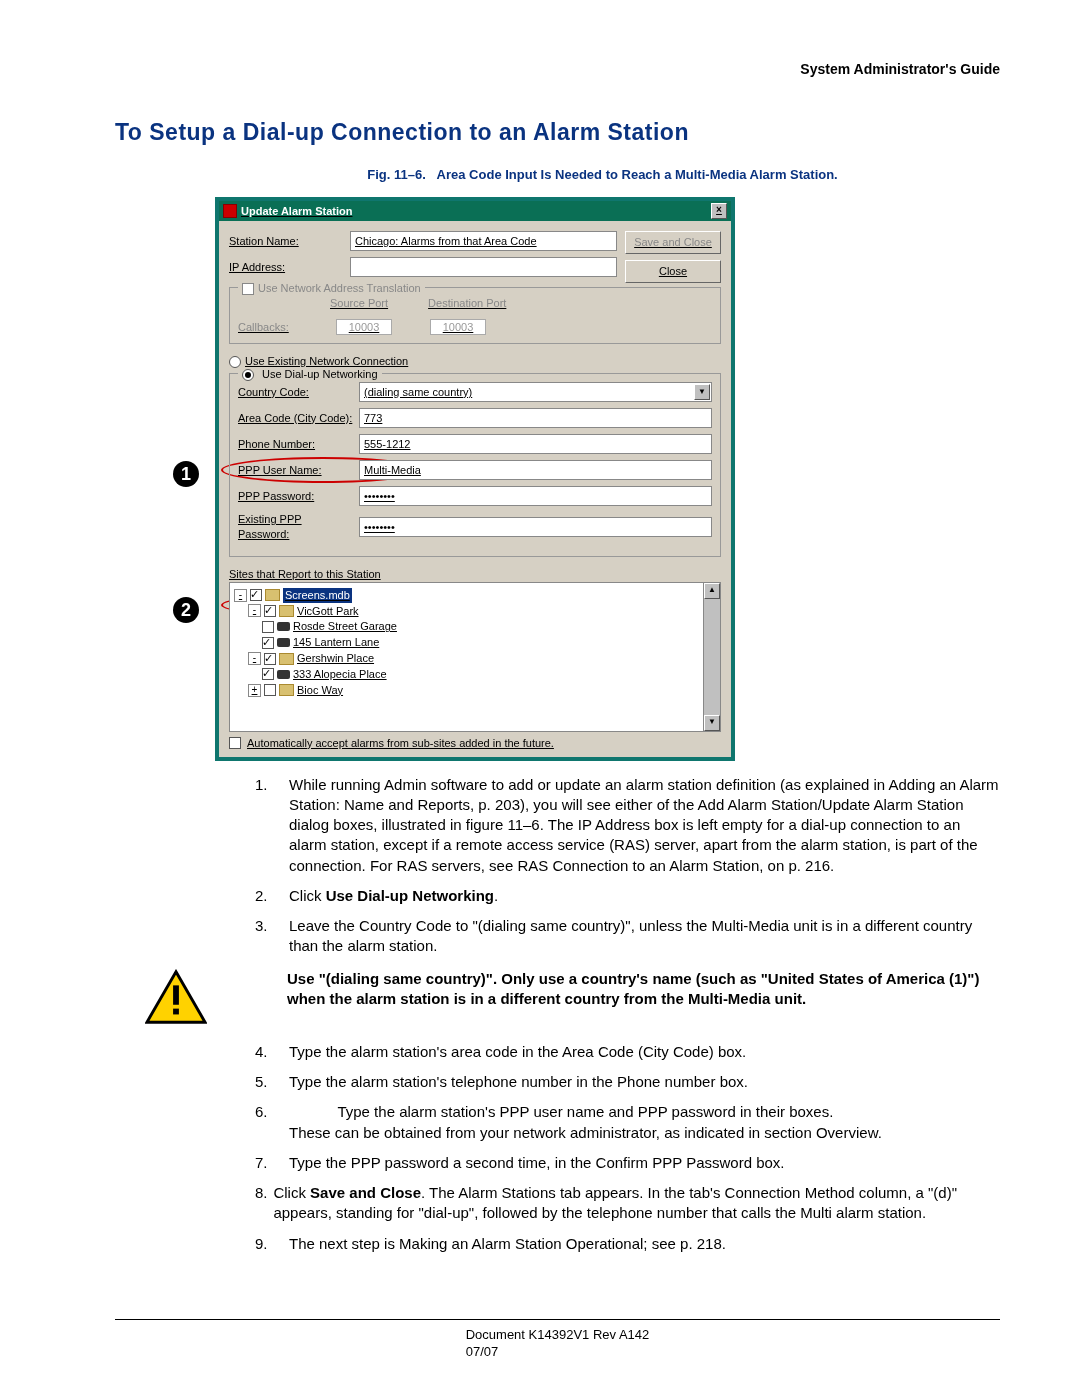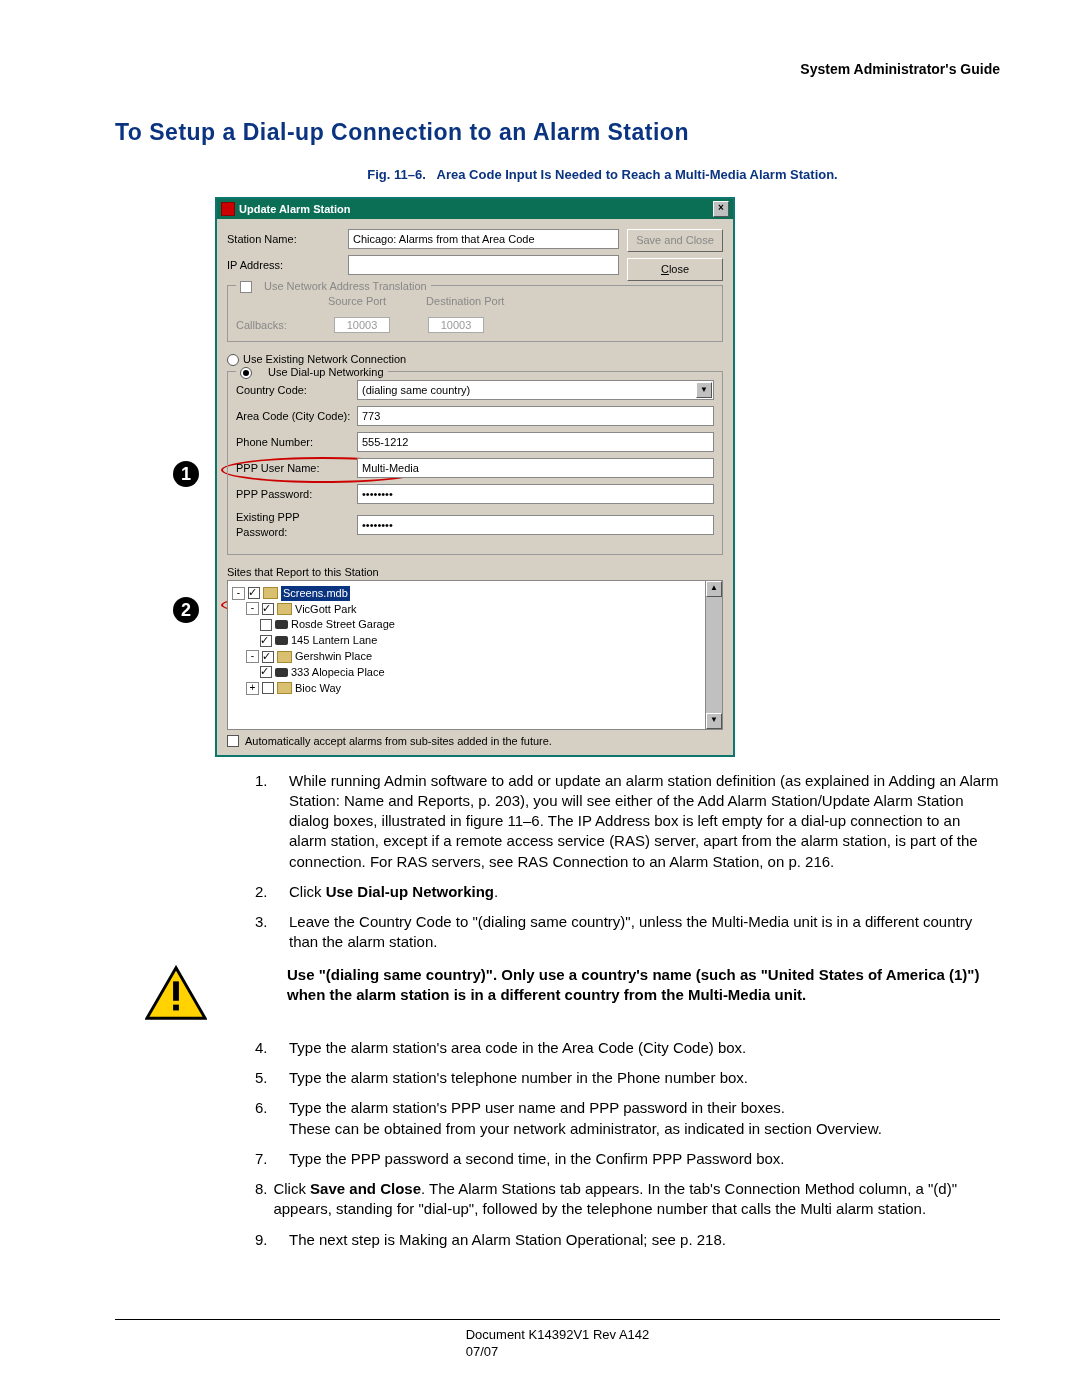--- a/index.html
+++ b/index.html
@@ -48,24 +48,25 @@
     width: 26px; height: 26px;
     border-radius: 50%;
     background: #000;
     color: #fff;
     text-align: center;
     line-height: 26px;
     font-weight: bold;
     font-size: 18px;
   }
   .dlg {
-    border: 2px solid #0f766e;
+    border: 4px solid #0f766e;
     background: #d6d0c4;
     font-size: 11px;
     font-family: Tahoma, Arial, sans-serif;
+    text-decoration: underline;
   }
   .dlg .titlebar {
     background:#0a6f55;
     color:#fff;
     padding:2px 4px;
     font-weight:bold;
     display:flex;
     justify-content:space-between;
     align-items:center;
   }
@@ -77,21 +78,21 @@
   .row { display:flex; align-items:center; margin-bottom:6px; gap:6px;}
   .lbl { width:115px; }
   .inp { flex:1; background:#fff;border:1px solid #888;padding:1px 4px;height:16px;display:flex;align-items:center; font-size:11px;}
   .select { position:relative; }
   .select .arrow{ position:absolute;right:1px;top:1px;width:14px;height:14px;background:#c0c0c0;border:1px solid #fff;border-right-color:#555;border-bottom-color:#555;display:flex;align-items:center;justify-content:center;font-size:8px;}
   .btn {
     width:90px;text-align:center;padding:3px 2px;background:#d6d0c4;border:1px solid #fff;border-right-color:#666;border-bottom-color:#666;font-size:11px;
   }
   .btn.disabled{color:#888;}
   .fieldset{border:1px solid #999;padding:8px;margin:4px 0 10px 0;color:#888;position:relative;}
-  .fieldset .legend{position:absolute;top:-7px;left:8px;background:#d6d0c4;padding:0 4px;font-size:11px;display:flex;align-items:center;gap:12px;justify-content:center;}
+  .fieldset .legend{position:absolute;top:-7px;left:8px;background:#d6d0c4;padding:0 4px;font-size:11px;display:flex;align-items:center;gap:4px;justify-content:center;}
   .radio{width:10px;height:10px;border-radius:50%;border:1px solid #555;display:inline-block;vertical-align:middle;margin-right:4px;background:#fff;position:relative;}
   .radio.sel::after{content:"";position:absolute;inset:2px;border-radius:50%;background:#000;}
   .fieldset .inner .lbl2{width:90px;display:inline-block;}
   .small-inp{width:54px;background:#fff;border:1px solid #aaa;color:#999;text-align:center;display:inline-block;height:14px;line-height:14px;}
   .dial-group{margin-top:4px;}
   .sites-label{margin-top:6px;}
   .tree {
     background:#fff;border:1px solid #888;height:140px;padding:4px;font-size:11px;overflow:hidden;position:relative;
   }
   .tree .node{display:flex;align-items:center;gap:3px;margin:1px 0;}
@@ -305,21 +306,21 @@
     <div class="item" style="display:flex;margin-bottom:10px;">
         <span class="num" style="width:34px;">4.</span>
         <span>Type the alarm station's area code in the Area Code (City Code) box.</span>
       </div>
     <div class="item" style="display:flex;margin-bottom:10px;">
         <span class="num" style="width:34px;">5.</span>
         <span>Type the alarm station's telephone number in the Phone number box.</span>
       </div>
     <div class="item" style="display:flex;margin-bottom:10px;">
         <span class="num" style="width:34px;">6.</span>
-        <span style="white-space:pre-line;">Type the alarm station's PPP user name and PPP password in their boxes.
+        <span style="white-space:pre-line;text-align:center;">Type the alarm station's PPP user name and PPP password in their boxes.
 These can be obtained from your network administrator, as indicated in section Overview.</span>
       </div>
     <div class="item" style="display:flex;margin-bottom:10px;">
         <span class="num" style="width:34px;">7.</span>
         <span>Type the PPP password a second time, in the Confirm PPP Password box.</span>
       </div>
     <div class="item" style="display:flex;margin-bottom:10px;">
         <span class="num" style="width:34px;">8.</span>
         <span><span>Click </span><b>Save and Close</b><span>. The Alarm Stations tab appears. In the tab's Connection Method column, a "(d)" appears, standing for "dial-up", followed by the telephone number that calls the Multi alarm station.</span></span>
       </div>

